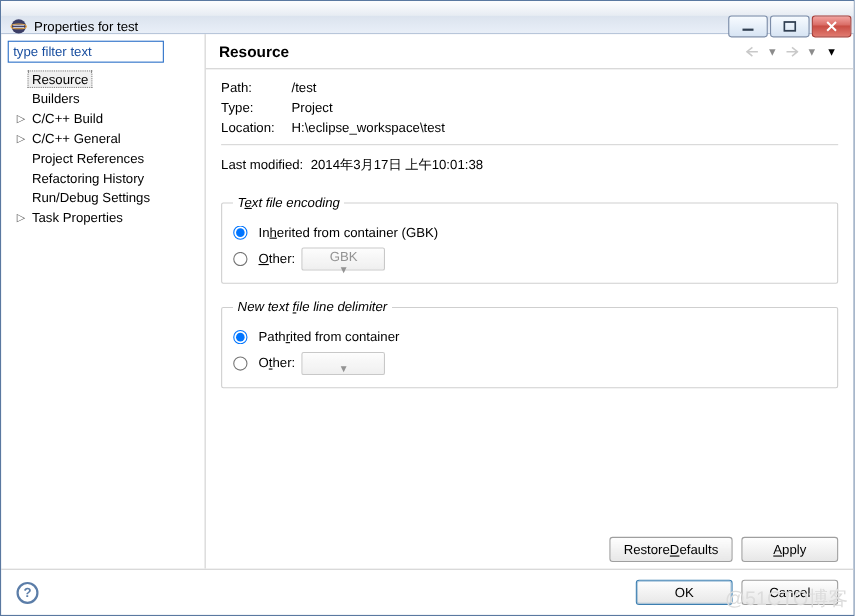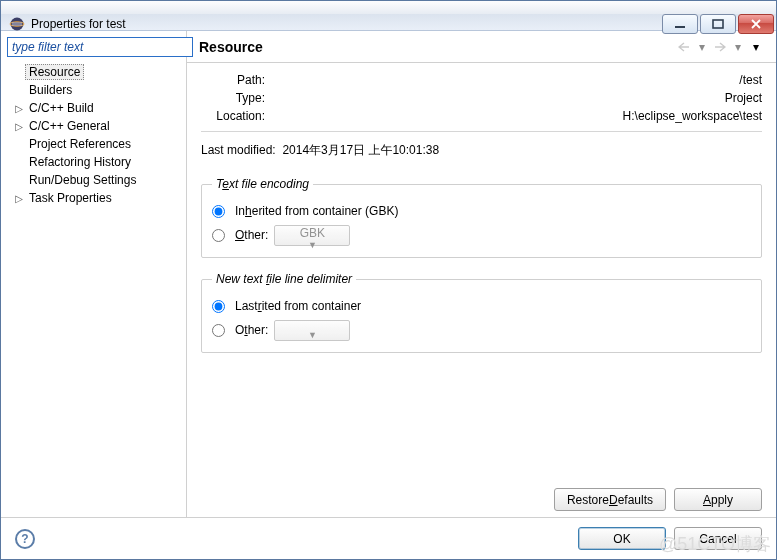--- a/index.html
+++ b/index.html
@@ -8,34 +8,34 @@
   .titlebar { height: 30px; background: linear-gradient(#fdfdfe,#e7ecf3 45%,#dbe3ee 46%,#e9eff8); display: flex; align-items: center; padding: 17px 2px 0 8px; border-bottom: 1px solid #b8c6da; }
   .titlebar .app-icon { width: 16px; height: 16px; margin-right: 6px; }
   .titlebar .app-icon svg { width:16px; height:16px; }
   .titlebar .title { flex: 1; color: #000; }
   .winbtns { display:flex; gap:2px; }
   .winbtn { width:36px; height:20px; border:1px solid #7b8ca8; border-radius:3px; background:linear-gradient(#f7fbff,#d7e4f3); display:flex; align-items:center; justify-content:center; cursor:default; }
   .winbtn.close { background:linear-gradient(#f3a3a0,#d86a63 45%,#c84b42 46%,#e07a70); border-color:#a73b34; }
   .winbtn svg { width:12px; height:10px; }
   .body { flex:1; display:flex; overflow:hidden; }
   .sidebar { width:186px; border-right:1px solid #d0d0d0; padding:6px 4px 0 6px; }
-  .filter { width:186px; height:20px; border:1px solid #2a6fc8; padding:0 4px; background:#fff; color:#1a4fa0; outline:none;font-style:italic; }
+  .filter { width:142px; height:20px; border:1px solid #2a6fc8; padding:0 4px; background:#fff; color:#1a4fa0; outline:none; }
   .filter::placeholder { color:#1a4fa0; }
   .tree { margin-top:6px; }
   .tnode { display:flex; align-items:center; height:18px; padding-left:6px; cursor:default; white-space:nowrap; }
   .tnode .tw { width:12px; display:inline-block; text-align:center; color:#555; font-size:10px; }
   .tnode.sel span.lbl { background:#f0f0f0; border:1px dotted #888; padding:0 3px; }
   .tnode span.lbl { padding:0 4px; }
   .main { flex:1; display:flex; flex-direction:column; }
   .mheader { height:32px; border-bottom:1px solid #d0d0d0; padding:0 12px; display:flex; align-items:center; }
   .mheader h1 { font-size:14px; font-weight:bold; margin:0; flex:1; font-family:"Segoe UI Semibold","Segoe UI",sans-serif; }
   .navbtns { display:flex; gap:2px; align-items:center; }
   .navbtn { width:16px; height:16px; display:flex; align-items:center; justify-content:center; opacity:.45; }
   .content { flex:1; padding:10px 14px 8px 14px; overflow:auto; }
-  .kv { display:grid; grid-template-columns:64px auto; row-gap:4px; margin-bottom:8px;text-align:right; }
+  .kv { display:grid; grid-template-columns:64px auto; row-gap:4px; margin-bottom:8px; }
   .kv .k { color:#000; }
   .sep { height:1px; background:#d6d6d6; margin:6px 0 10px 0; }
   .lastmod { margin-bottom:18px; }
   fieldset { border:1px solid #cfcfcf; border-radius:2px; padding:8px 10px 10px 10px; margin:0 0 14px 0; }
   fieldset legend { padding:0 4px;font-style:italic; }
   fieldset legend .u { text-decoration:underline; }
   .radio-row { display:flex; align-items:center; height:24px; gap:6px; }
   .radio-row input[type=radio] { margin:0 4px 0 0; }
   .radio-row .u { text-decoration:underline; }
   .combo { width:76px; height:21px; border:1px solid #c3c3c3; border-radius:2px; background:linear-gradient(#fdfdfd,#eee); display:inline-flex; align-items:center; padding:0 4px; color:#888; position:relative; }
@@ -173,21 +173,21 @@
                   <span class="cv">GBK</span>
                   <span class="ar">▼</span>
                 </span>
           </div>
         </fieldset>
 
         <fieldset>
           <legend><span>New text </span><span class="u">f</span><span>ile line delimiter</span></legend>
           <div class="radio-row">
             <input type="radio" name="del" checked="" style="">
-            <label><span>Last</span><span class="u">r</span><span>ited from container</span></label>
+            <label><span>Path</span><span class="u">r</span><span>ited from container</span></label>
           </div>
           <div class="radio-row">
             <input type="radio" name="del" style="">
             <label><span>O</span><span class="u">t</span><span>her:</span></label>
             <span class="combo disabled">
                   <span class="cv"></span>
                   <span class="ar">▼</span>
                 </span>
           </div>
         </fieldset>

